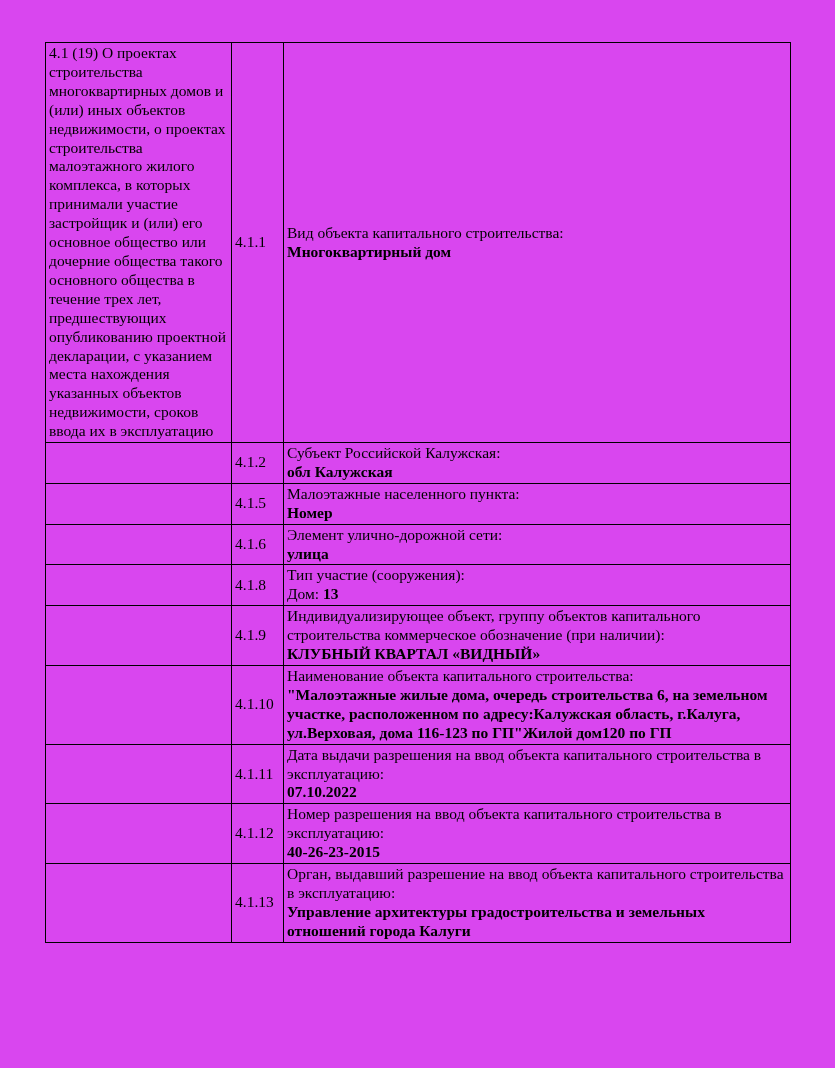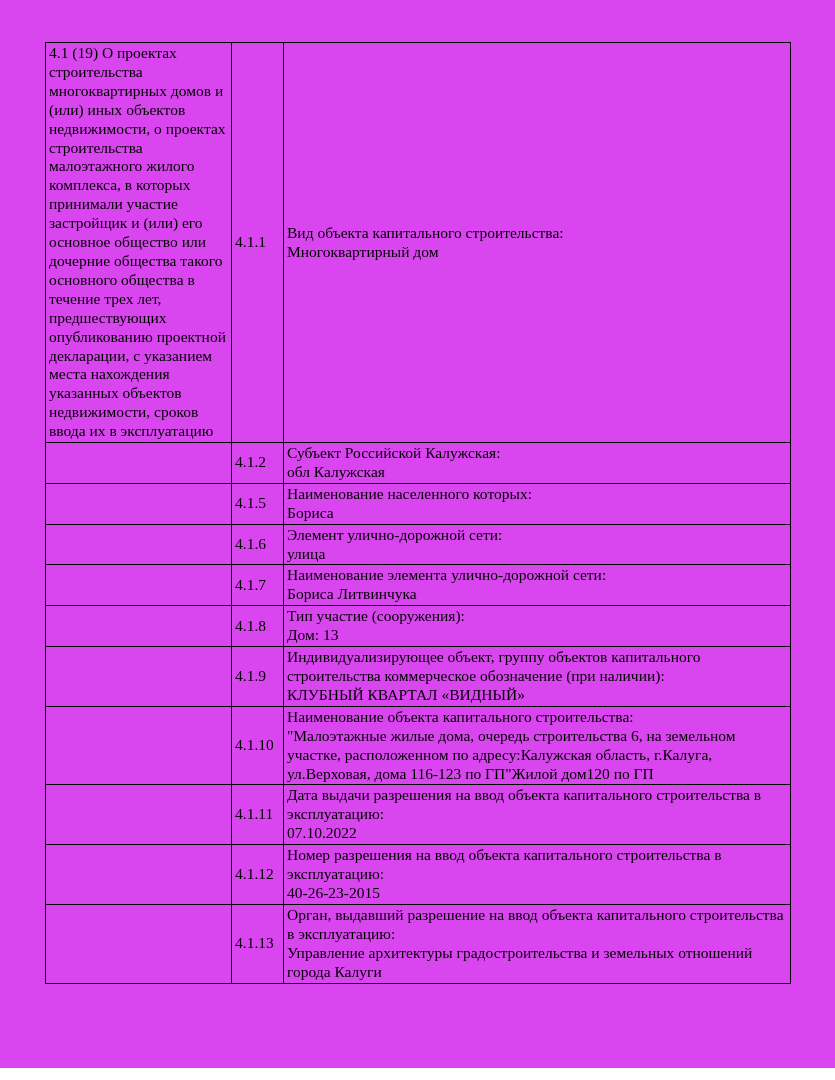--- a/index.html
+++ b/index.html
@@ -41,21 +41,21 @@
     padding-left: 4px;
     white-space: nowrap;
   }
   td.value-cell {
     vertical-align: middle;
   }
   .field-label {
     font-weight: normal;
   }
   .field-value {
-    font-weight: normal;
+    font-weight: bold;
     margin-top: 36px;
   }
   .value-prefix {
     font-weight: normal;
   }
 </style>
 </head>
 <body>
 
 <div class="page">
@@ -79,38 +79,30 @@
           <td class="code-cell">4.1.2</td>
           <td class="value-cell">
             <div class="field-label">Субъект Российской Калужская:</div>
             <div><span class="field-value">обл Калужская</span></div>
           </td>
         </tr>
         <tr>
           <td class="desc-cell"></td>
           <td class="code-cell">4.1.5</td>
           <td class="value-cell">
-            <div class="field-label">Наименование населенного которых:</div>
-            <div><span class="field-value">Бориса</span></div>
+            <div class="field-label">Малоэтажные населенного пункта:</div>
+            <div><span class="field-value">Номер</span></div>
           </td>
         </tr>
         <tr>
           <td class="desc-cell"></td>
           <td class="code-cell">4.1.6</td>
           <td class="value-cell">
             <div class="field-label">Элемент улично-дорожной сети:</div>
             <div><span class="field-value">улица</span></div>
-          </td>
-        </tr>
-        <tr>
-          <td class="desc-cell"></td>
-          <td class="code-cell">4.1.7</td>
-          <td class="value-cell">
-            <div class="field-label">Наименование элемента улично-дорожной сети:</div>
-            <div><span class="field-value">Бориса Литвинчука</span></div>
           </td>
         </tr>
         <tr>
           <td class="desc-cell"></td>
           <td class="code-cell">4.1.8</td>
           <td class="value-cell">
             <div class="field-label">Тип участие (сооружения):</div>
             <div><span class="value-prefix">Дом: </span><span class="field-value">13</span></div>
           </td>
         </tr>

